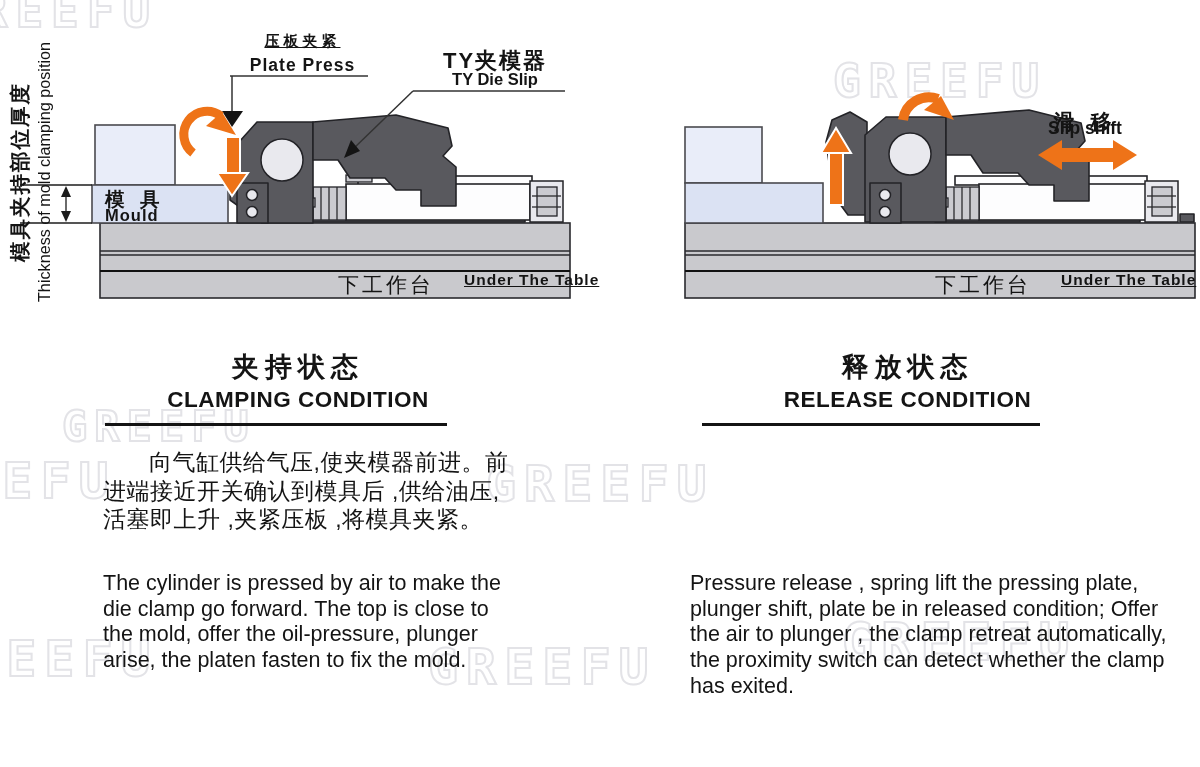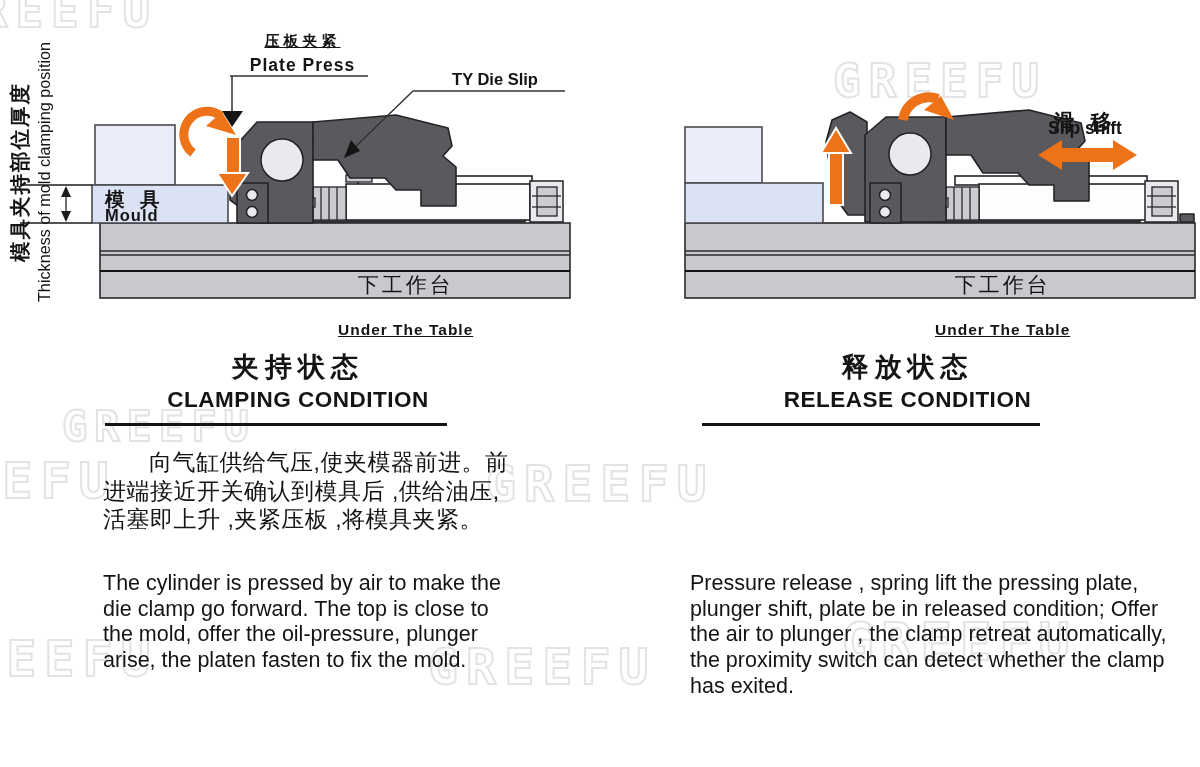--- a/index.html
+++ b/index.html
@@ -41,21 +41,21 @@
   .para{position:absolute;z-index:3;white-space:normal;}
   .cn-body{font-size:23px;line-height:28.6px;text-indent:2em;letter-spacing:.5px;}
   .en-body{font-size:21.5px;line-height:25.7px;}
   .rule{position:absolute;z-index:3;background:#141414;height:3px;}
   .vlabel{
     position:absolute;left:6px;top:330px;z-index:3;width:316px;
     transform:rotate(-90deg);transform-origin:0 0;text-align:center;
   }
   .vlabel .cn{font-size:20.5px;font-weight:bold;letter-spacing:2px;}
   .vlabel .en{font-size:16.2px;margin-top:1px;}
-  .ut-row{position:absolute;z-index:3;display:flex;align-items:center;gap:22px;white-space:nowrap;flex-direction:column;}
+  .ut-row{position:absolute;z-index:3;display:flex;align-items:flex-start;gap:30px;white-space:nowrap;}
   .ut-cn{font-size:21px;letter-spacing:3px;}
   .ut-en{font-size:15.5px;font-weight:bold;letter-spacing:1px;text-decoration:underline;}
 </style>
 </head>
 <body>
 
 <div id="stage">
 
   <div class="wm" style="left:-56px;top:-16px;font-size:46px;letter-spacing:8px;">GREEFU</div>
   <div class="wm" style="left:833px;top:54px;font-size:46px;letter-spacing:8px;">GREEFU</div>
@@ -208,20 +208,21 @@
   </svg>
 
   <div class="vlabel">
     <div class="cn">模具夹持部位厚度</div>
     <div class="en">Thickness of mold clamping position</div>
   </div>
 
   <div class="lbl ctr b" style="left:225px;top:32px;width:155px;font-size:15px;letter-spacing:4px;text-decoration:underline;">压板夹紧</div>
   <div class="lbl ctr b" style="left:225px;top:55px;width:155px;font-size:17.5px;letter-spacing:1px;">Plate Press</div>
 
+  <div class="lbl ctr b" style="left:415px;top:46px;width:160px;font-size:22px;letter-spacing:2px;">TY夹模器</div>
   <div class="lbl ctr b" style="left:415px;top:70px;width:160px;font-size:16.5px;">TY Die Slip</div>
 
   <div class="lbl b" style="left:105px;top:186px;font-size:19.5px;letter-spacing:5px;">模 具</div>
   <div class="lbl b" style="left:105px;top:206px;font-size:16.5px;letter-spacing:1px;">Mould</div>
 
   <div class="ut-row" style="left:338px;top:271px;">
     <span class="ut-cn">下工作台</span>
     <span class="ut-en">Under The Table</span>
   </div>
   <div class="ut-row" style="left:935px;top:271px;">

